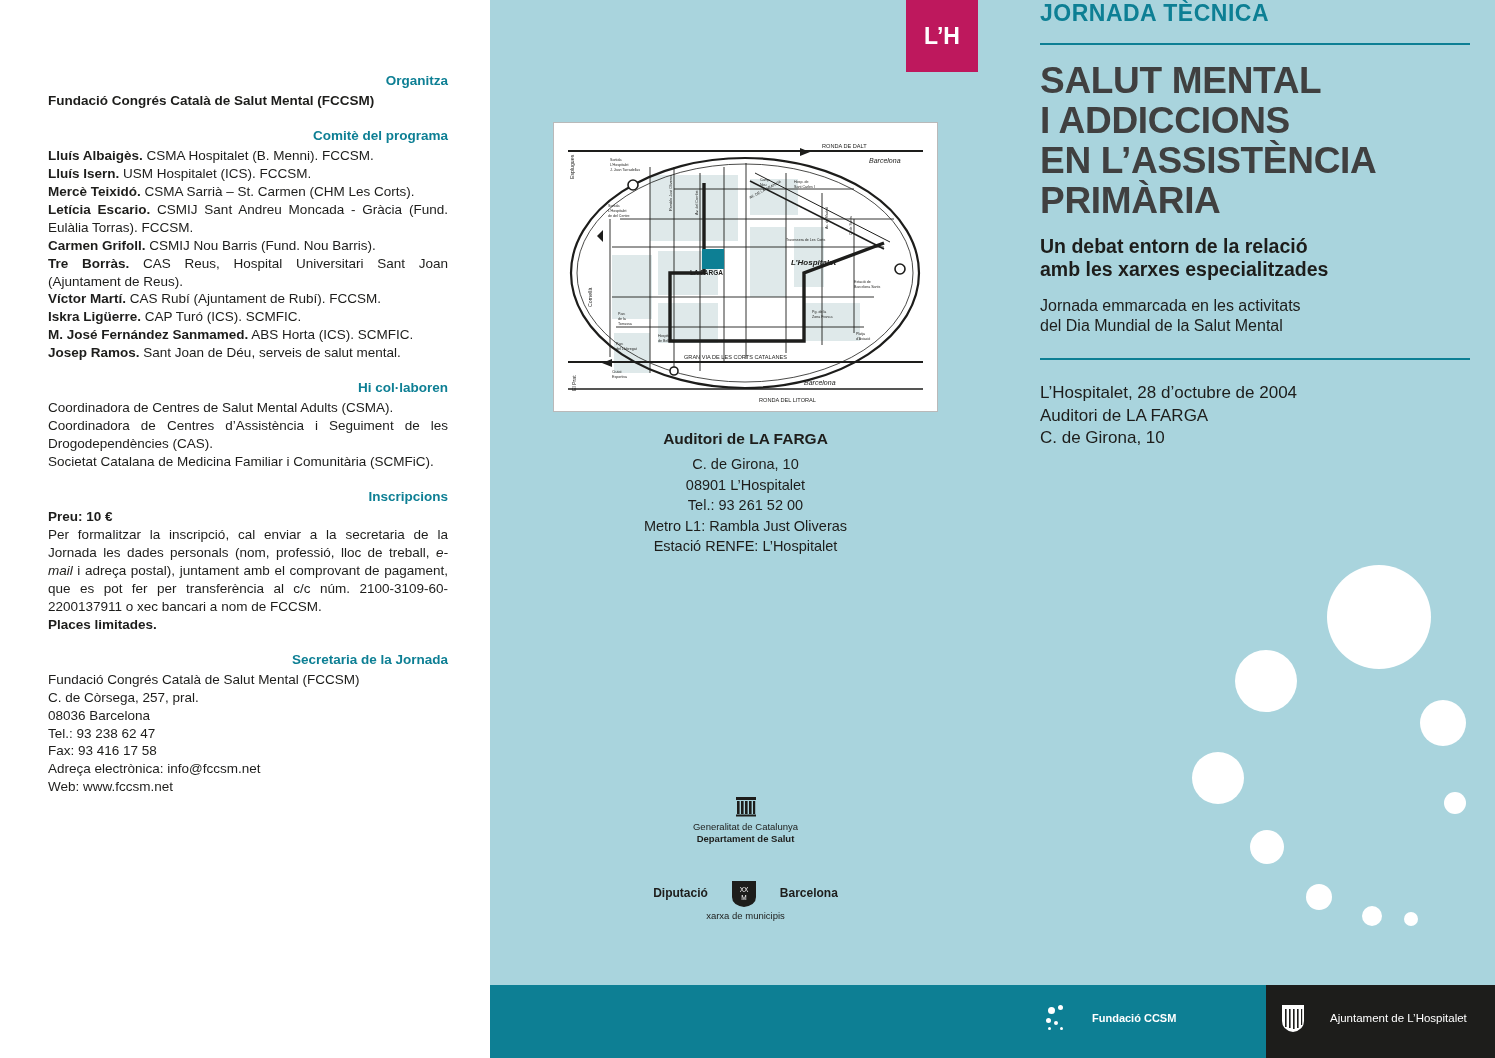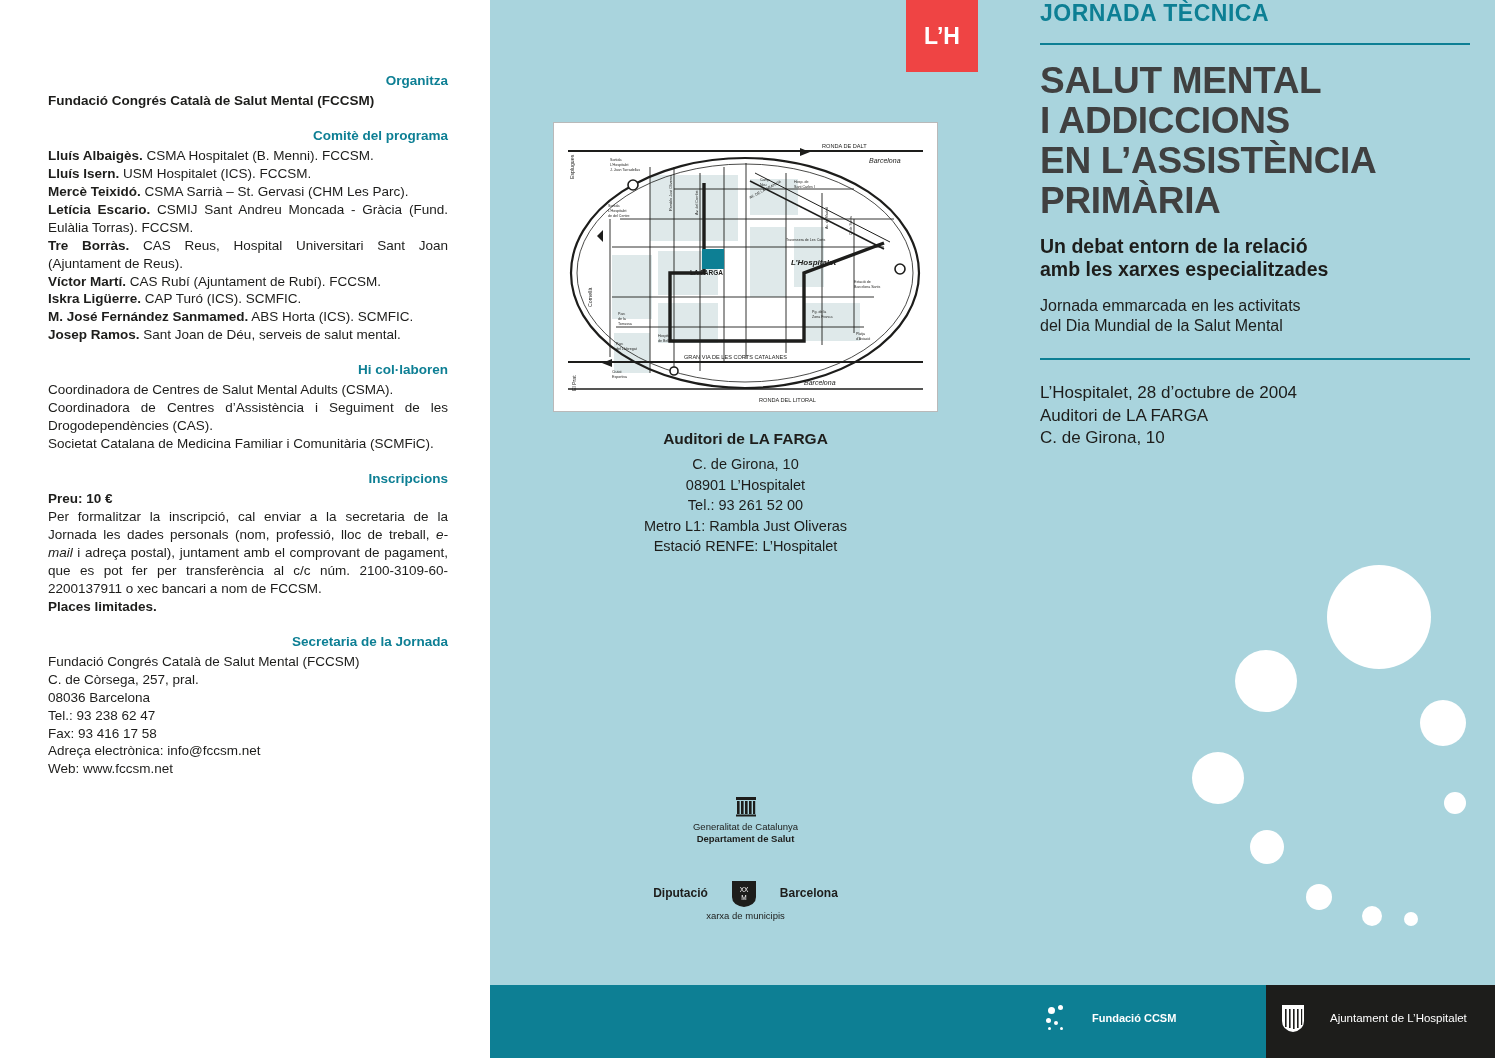--- a/index.html
+++ b/index.html
@@ -46,21 +46,21 @@
     text-align:right;
   }
   .blk { margin-bottom:17px; }
   .blk p { margin:0; text-align:justify; }
   b { font-weight:bold; }
   i { font-style:italic; }
 
   
   .lh-logo {
     position:absolute; left:906px; top:0; width:72px; height:72px;
-    background:#ef4444; color:#ffffff;
+    background:#be185d; color:#ffffff;
     font-weight:bold; font-size:23px;
     display:flex; align-items:center; justify-content:center;
     letter-spacing:0px;
   }
   .map-box {
     position:absolute; left:553px; top:122px; width:385px; height:290px;
     background:#ffffff; border:1px solid #b9b9b9;
     overflow:hidden;
   }
   .map-box svg { display:block; }
@@ -156,22 +156,23 @@
 
     <div class="blk">
       <div class="sec-title">Organitza</div>
       <p><b>Fundació Congrés Català de Salut Mental (FCCSM)</b></p>
     </div>
 
     <div class="blk">
       <div class="sec-title">Comitè del programa</div>
       <p><b>Lluís Albaigès.</b><span> CSMA Hospitalet (B. Menni). FCCSM.</span></p>
       <p><b>Lluís Isern.</b><span> USM Hospitalet (ICS). FCCSM.</span></p>
-      <p><b>Mercè Teixidó.</b><span> CSMA Sarrià – St. Gervasi (CHM Les Parc).</span></p>
+      <p><b>Mercè Teixidó.</b><span> CSMA Sarrià – St. Carmen (CHM Les Corts).</span></p>
       <p><b>Letícia Escario.</b><span> CSMIJ Sant Andreu Moncada - Gràcia (Fund. Eulàlia Torras). FCCSM.</span></p>
+      <p><b>Carmen Grifoll.</b><span> CSMIJ Nou Barris (Fund. Nou Barris).</span></p>
       <p><b>Tre Borràs.</b><span> CAS Reus, Hospital Universitari Sant Joan (Ajuntament de Reus).</span></p>
       <p><b>Víctor Martí.</b><span> CAS Rubí (Ajuntament de Rubí). FCCSM.</span></p>
       <p><b>Iskra Ligüerre.</b><span> CAP Turó (ICS). SCMFIC.</span></p>
       <p><b>M. José Fernández Sanmamed.</b><span> ABS Horta (ICS). SCMFIC.</span></p>
       <p><b>Josep Ramos.</b><span> Sant Joan de Déu, serveis de salut mental.</span></p>
     </div>
 
     <div class="blk">
       <div class="sec-title">Hi col·laboren</div>
       <p>Coordinadora de Centres de Salut Mental Adults (CSMA).</p>

